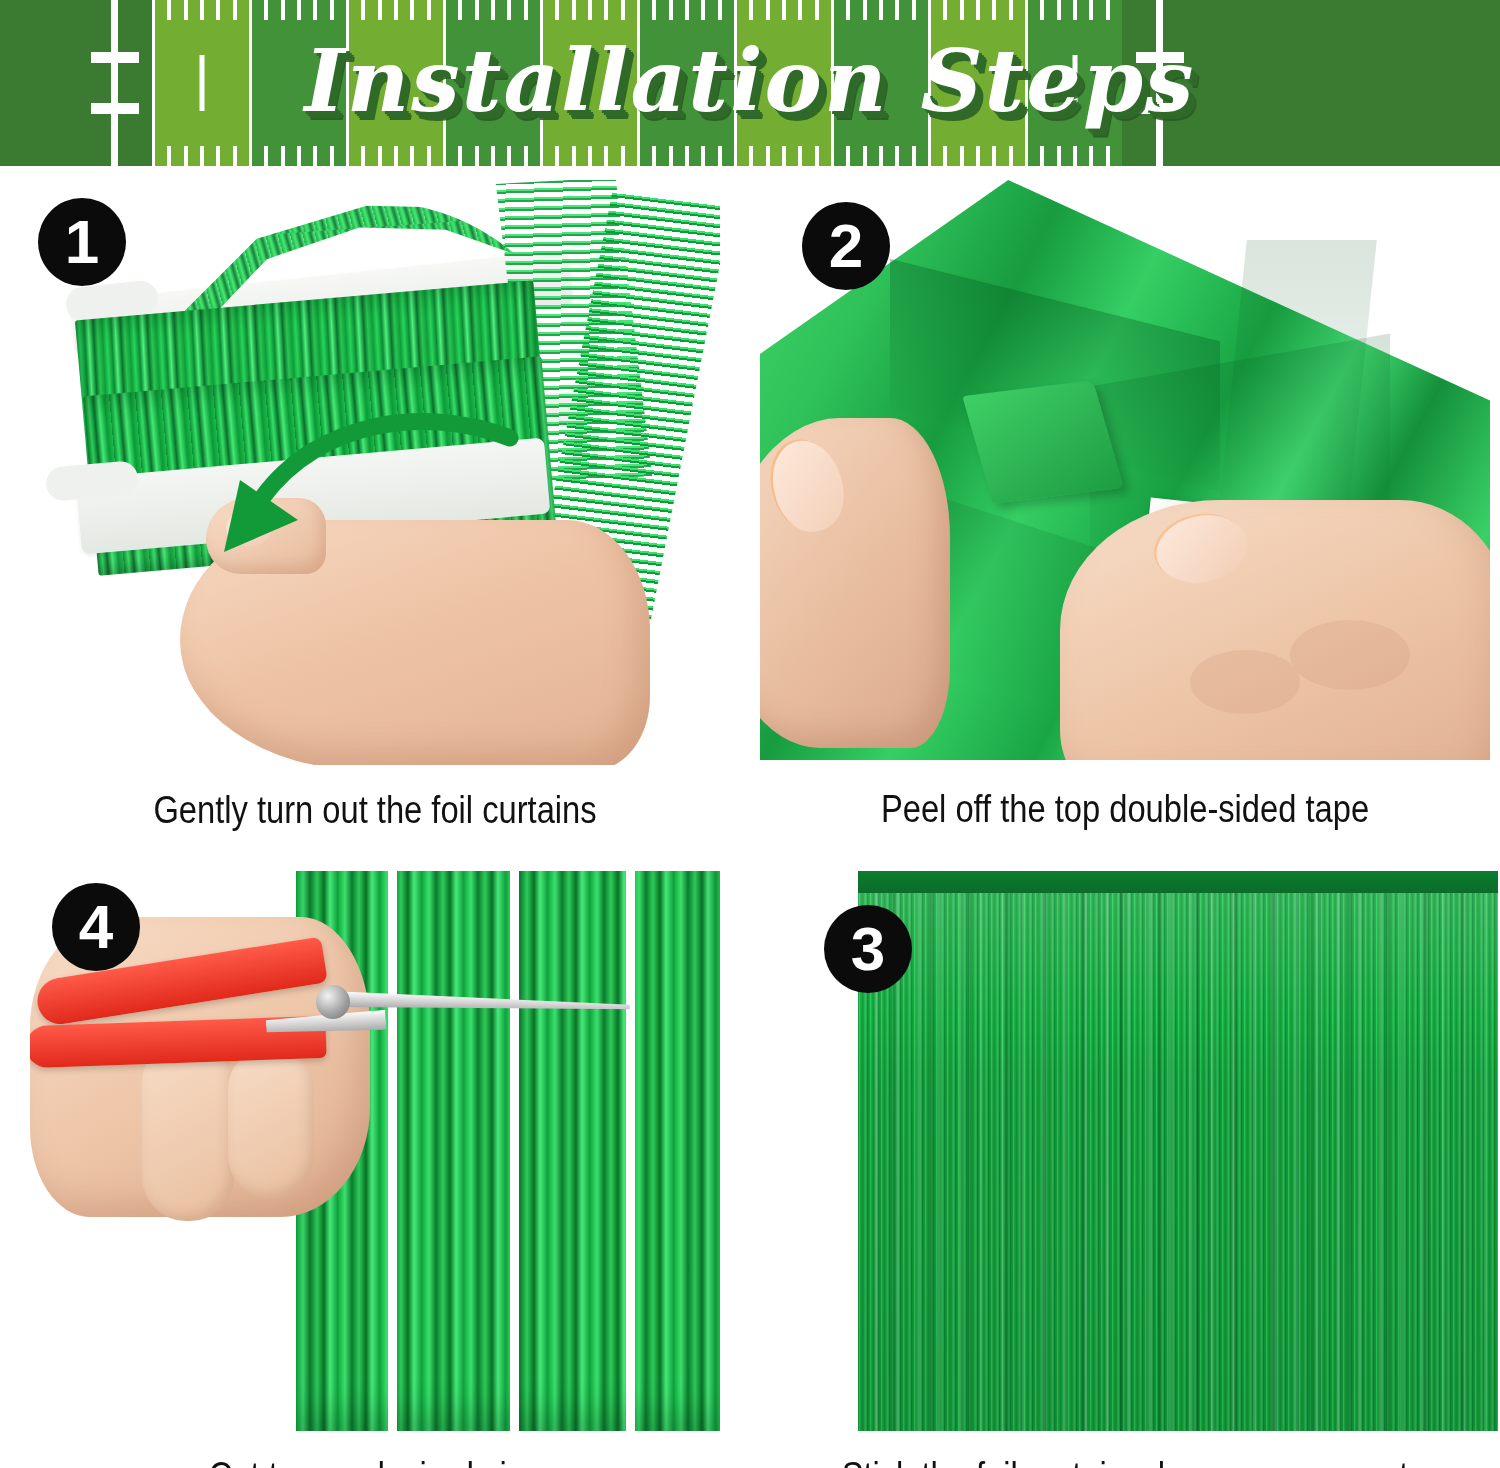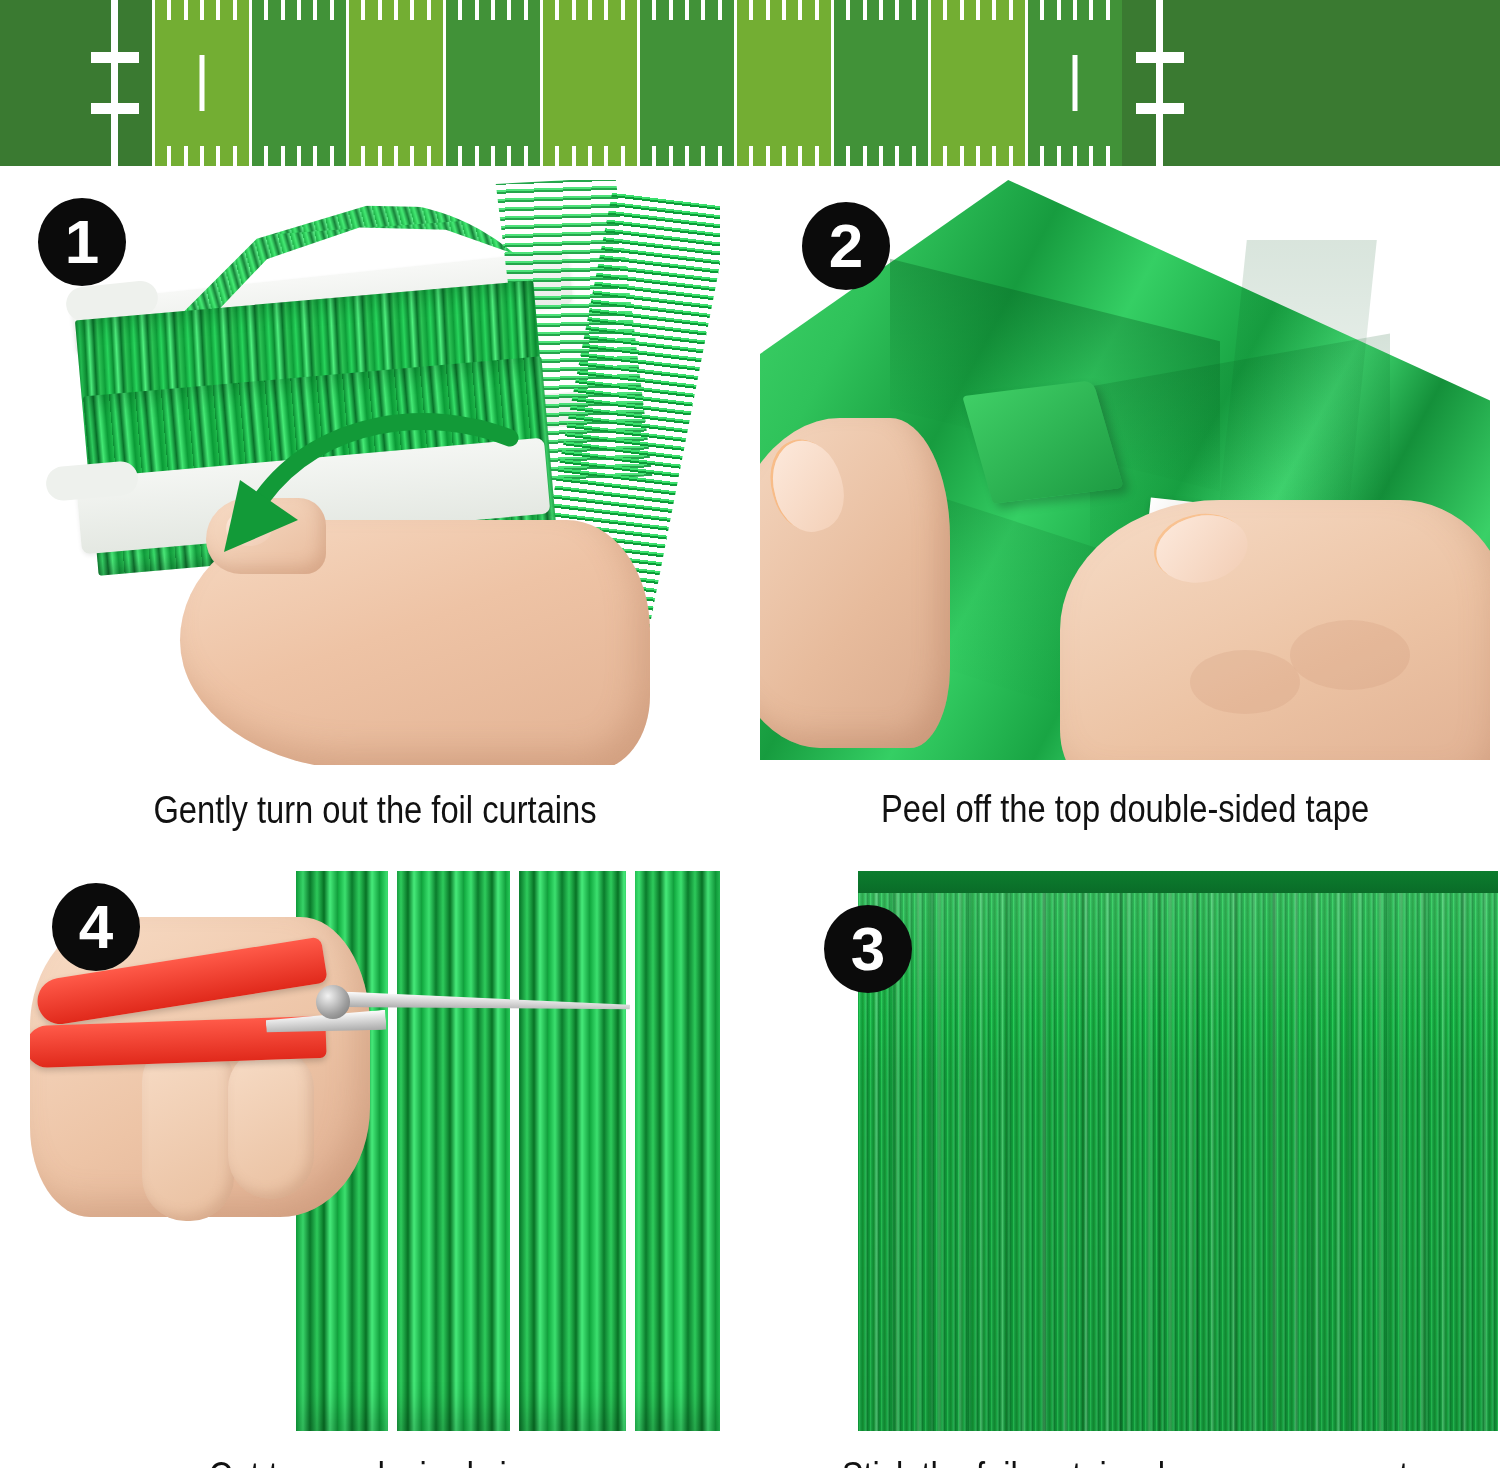--- a/index.html
+++ b/index.html
@@ -525,20 +525,21 @@
       </div>
 
       <div class="stripe endzone" style="flex:1">
         <div class="goalpost right">
           <div class="cross t"></div>
             <div class="cross b"></div>
         </div>
       </div>
     </div>
 
+    <div class="banner-title">Installation Steps</div>
   </div>
 
   <div class="steps">
 
     <div class="row">
 
       <div class="cell">
         <div class="photo p1">
 
           <div class="card top"></div>

